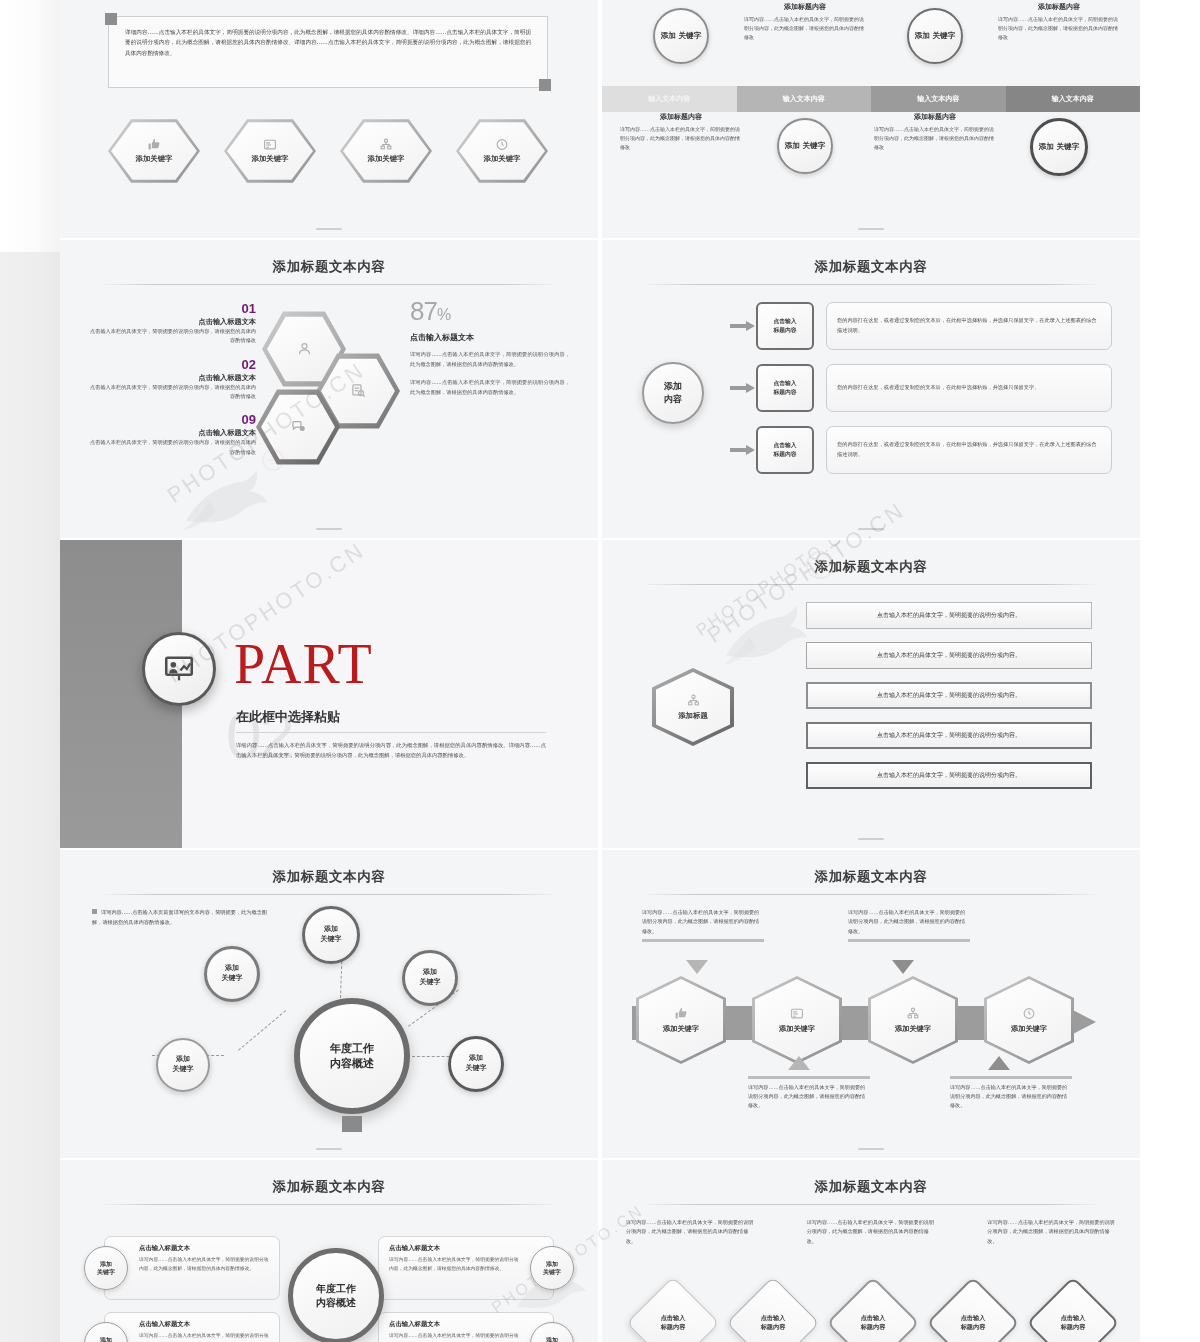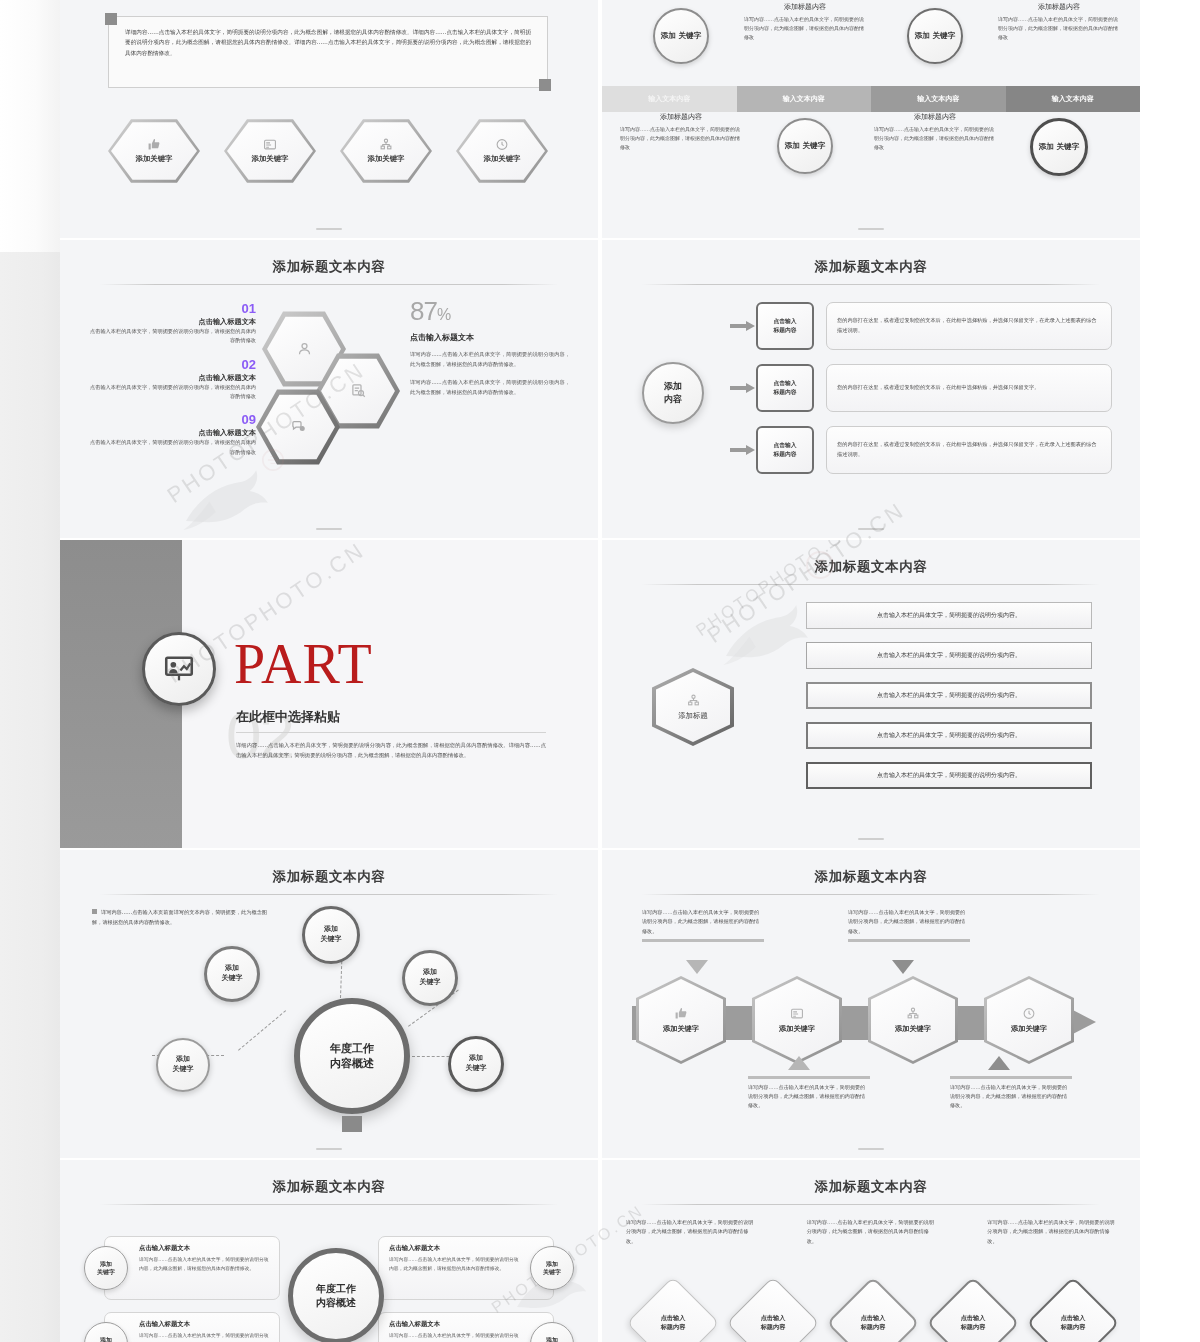--- a/index.html
+++ b/index.html
@@ -60,31 +60,31 @@
 
   
   .tl-top{ position:absolute; left:14px; top:2px; width:510px; height:84px; }
   .tl-bot{ position:absolute; left:14px; top:112px; width:510px; height:90px; }
   .tl-cell{ position:absolute; width:122px; }
   .circ{ border-radius:50%; display:flex; flex-direction:column; align-items:center;
       justify-content:center; text-align:center;
       background:linear-gradient(150deg,#ffffff,#eeeeee);
       box-shadow:0 2px 5px rgba(0,0,0,.16); }
   .circ .t{ font-size:7.6px; font-weight:bold; color:#3b3b3b; line-height:1.35; }
-  .tl-txt .h{ font-size:7px; font-weight:normal; color:#333; text-align:center; margin-bottom:3px;}
+  .tl-txt .h{ font-size:7px; font-weight:bold; color:#333; text-align:center; margin-bottom:3px;}
   .tl-txt .b{ font-size:5px; line-height:1.8; color:#555; }
   .tabbar{ position:absolute; left:0; top:86px; width:538px; height:26px; display:flex; }
   .tabbar .tab{ flex:1; display:flex; align-items:center; justify-content:center;
       font-size:7px; color:#ffffff; font-weight:bold; }
   .tabbar .tab:nth-child(1){ color:#fafafa; }
 
   
   .s3-left{ position:absolute; left:28px; top:62px; width:168px; }
   .s3-item{ margin-bottom:12px; text-align:right; }
-  .s3-item .num{ font-size:13px; color:#8b5cf6; font-weight:bold; line-height:1; margin-bottom:2px; }
+  .s3-item .num{ font-size:13px; color:#701a75; font-weight:bold; line-height:1; margin-bottom:2px; }
   .s3-item .h{ font-size:7.2px; font-weight:bold; color:#333; }
   .s3-item .b{ font-size:5.2px; line-height:1.8; color:#555; }
   .s3-hexes{ position:absolute; left:196px; top:70px; width:140px; height:130px; }
   .hexshape{ position:absolute; display:flex; align-items:center; justify-content:center; }
   .hexshape .ring{ width:100%; height:100%;
       clip-path:polygon(25% 2%,75% 2%,100% 50%,75% 98%,25% 98%,0% 50%);
       display:flex; align-items:center; justify-content:center; }
   .hexshape .face{ width:88%; height:86%;
       clip-path:polygon(25% 2%,75% 2%,100% 50%,75% 98%,25% 98%,0% 50%);
       background:linear-gradient(150deg,#ffffff,#f0f0f2);
@@ -467,21 +467,21 @@
              display:flex;align-items:center;justify-content:center;">
           <div style="width:74px;height:70px;background:linear-gradient(150deg,#ffffff,#f1f1f3);
                clip-path:polygon(50% 0%,100% 25%,100% 75%,50% 100%,0% 75%,0% 25%);
                display:flex;flex-direction:column;align-items:center;justify-content:center;gap:4px;">
             <svg style="width:13px;height:13px;opacity:.5" viewBox="0 0 24 24">
                 <circle cx="12" cy="5" r="3" fill="none" stroke="#6e6e6e" stroke-width="2"></circle>
                 <rect x="3" y="15" width="6" height="5" fill="none" stroke="#6e6e6e" stroke-width="2"></rect>
                 <rect x="15" y="15" width="6" height="5" fill="none" stroke="#6e6e6e" stroke-width="2"></rect>
                 <path d="M12 8v4M6 15v-3h12v3" stroke="#6e6e6e" stroke-width="2" fill="none"></path>
               </svg>
-            <span class="cn" style="font-size:7.4px;font-weight:normal;color:#3a3a3a;">添加标题</span>
+            <span class="cn" style="font-size:7.4px;font-weight:bold;color:#3a3a3a;">添加标题</span>
           </div>
         </div>
       </div>
 
       <div class="s6-bars">
         <div class="s6-bar b1 cn">点击输入本栏的具体文字，简明扼要的说明分项内容。</div>
         <div class="s6-bar b2 cn">点击输入本栏的具体文字，简明扼要的说明分项内容。</div>
         <div class="s6-bar b3 cn">点击输入本栏的具体文字，简明扼要的说明分项内容。</div>
         <div class="s6-bar b4 cn">点击输入本栏的具体文字，简明扼要的说明分项内容。</div>
         <div class="s6-bar b5 cn">点击输入本栏的具体文字，简明扼要的说明分项内容。</div>

